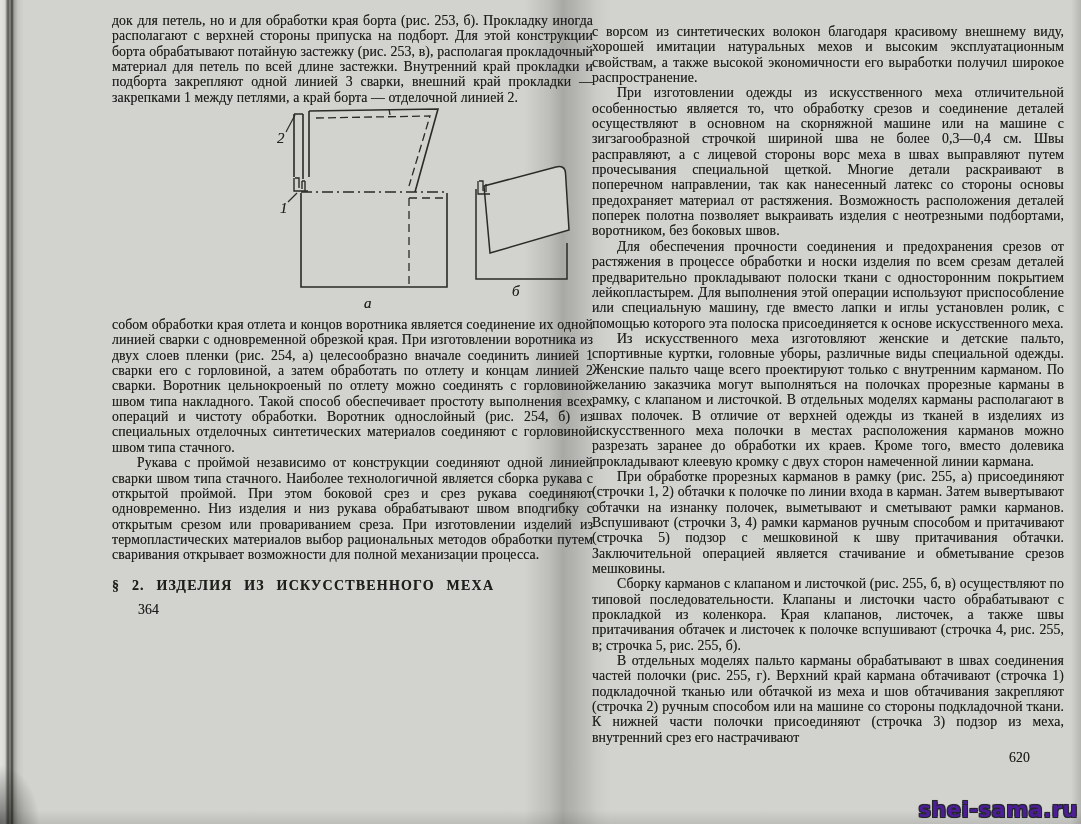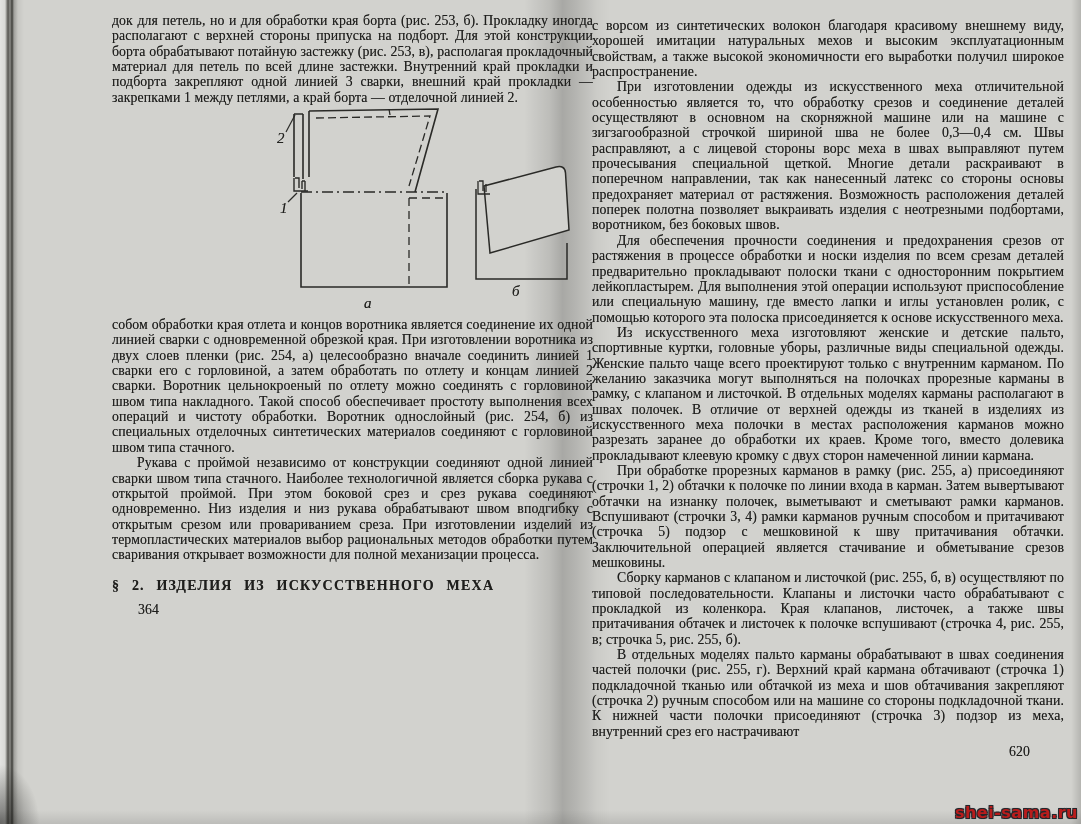--- a/index.html
+++ b/index.html
@@ -17,39 +17,39 @@
     background:linear-gradient(270deg,rgba(0,0,0,0.14),rgba(0,0,0,0));}
   .edge-bottom{position:absolute;left:0;right:0;bottom:0;height:14px;
     background:linear-gradient(0deg,rgba(0,0,0,0.10),rgba(0,0,0,0));}
   .corner-bl{position:absolute;left:0;bottom:0;width:40px;height:60px;
     background:radial-gradient(ellipse at 0% 100%,rgba(20,20,18,0.55),rgba(20,20,18,0) 70%);}
 
   .page{position:absolute;font-size:13.8px;line-height:15.35px;color:#1e1e1c;
     text-align:justify;letter-spacing:0.1px;
     text-shadow:0 0 0.5px rgba(20,20,20,0.55);}
   .page-left{left:68px;top:13px;width:481px;margin-left:44px;}
-  .page-right{left:592px;top:18px;width:472px;}
+  .page-right{left:592px;top:24px;width:472px;}
   p{margin:0;}
   .ind{text-indent:25px;}
 
   .figure{position:relative;height:207px;margin:2px 0 3px;}
   .fig-caption{position:absolute;left:0;top:138px;width:174px;text-align:center;
     font-size:13.2px;line-height:16.5px;text-indent:0;}
   .figure svg{position:absolute;left:0;top:0;}
 
   .sect-heading{font-weight:bold;font-size:14px;
     letter-spacing:1.2px;word-spacing:7px;margin:15px 0 9px;text-indent:0;}
 
   .pgnum{margin-top:5px;text-align:left;text-indent:0;}
   .pgnum-left{padding-left:26px;}
   .pgnum-right{text-align:right;padding-right:34px;}
 
   .watermark{position:absolute;right:3px;bottom:2px;
-    font-family:"DejaVu Sans",sans-serif;font-weight:bold;font-size:16px;
-    color:#b91c1c;letter-spacing:0.5px;
+    font-family:"DejaVu Sans",sans-serif;font-weight:bold;font-size:21px;
+    color:#4c1d95;letter-spacing:0.5px;
     text-shadow:-1px -1px 0 #23272c,1px -1px 0 #23272c,-1px 1px 0 #23272c,1px 1px 0 #23272c,0 0 2px #23272c;}
 
   svg text{font-family:"Liberation Serif","DejaVu Serif",serif;font-style:italic;
     font-size:15px;fill:#22221f;}
 </style>
 </head>
 <body>
 
 <div class="scan">
   <div class="edge-left"></div>

